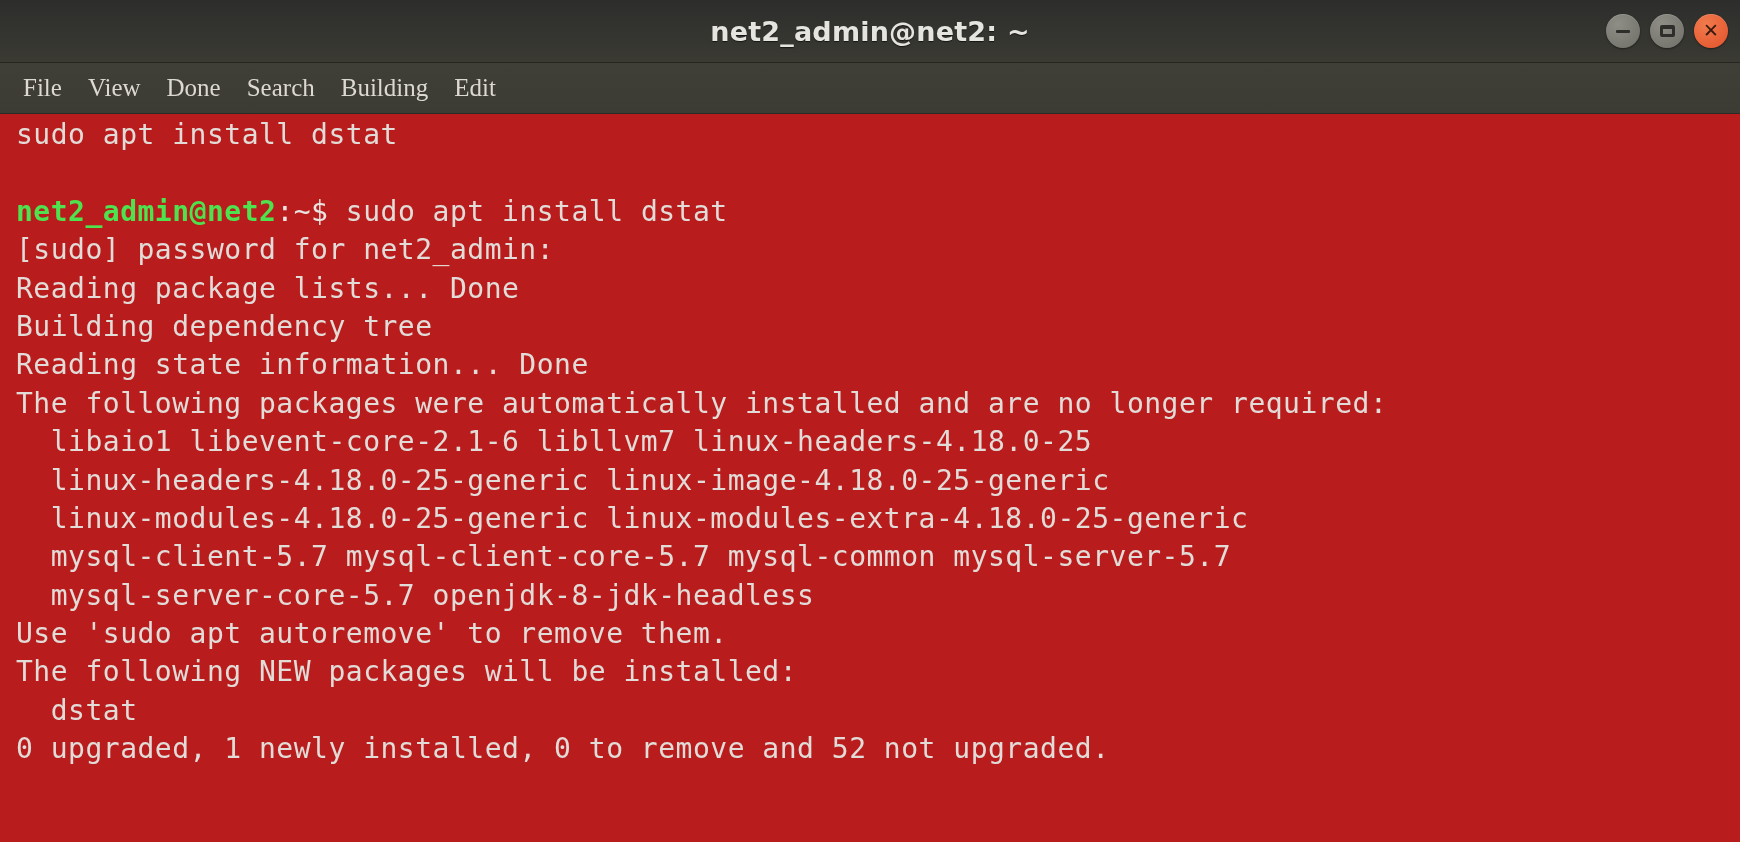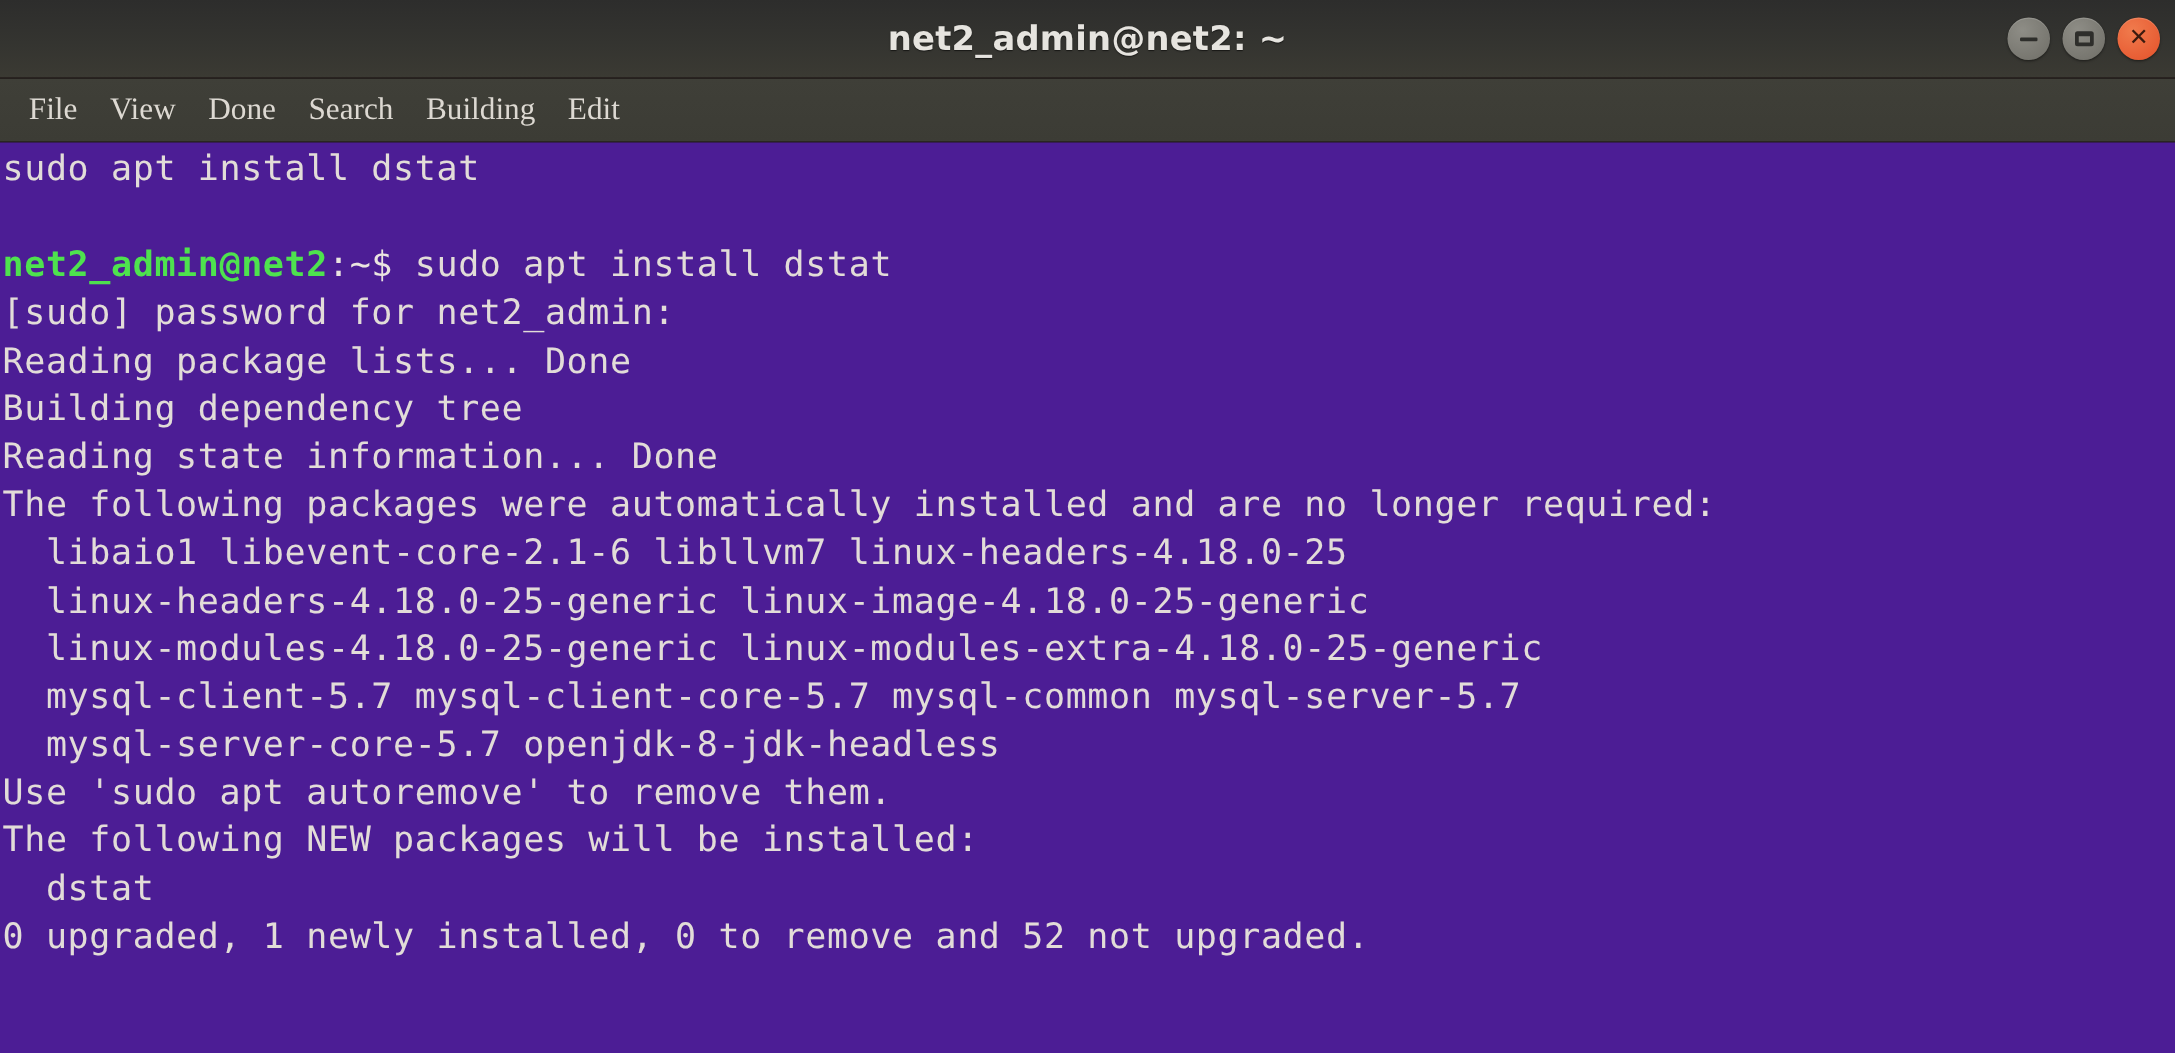--- a/index.html
+++ b/index.html
@@ -97,24 +97,24 @@
     font-family: Liberation Serif, serif;
     font-size: 25px;
     padding: 4px 13px;
     white-space: nowrap;
     border-radius: 3px;
   }
 
   
   .terminal {
     flex: 1 1 auto;
-    background: #4c1d95;
+    background: #b91c1c;
     position: relative;
     overflow: hidden;
-    padding: 2px 0 0 2px;
+    padding: 2px 0 0 16px;
     box-sizing: border-box;
   }
   .term-lines {
     font-family: "DejaVu Sans Mono", monospace;
     font-size: 28px;
     line-height: 38.4px;
     color: #e2dcd8;
     white-space: pre;
     letter-spacing: 0.5px;
   }

